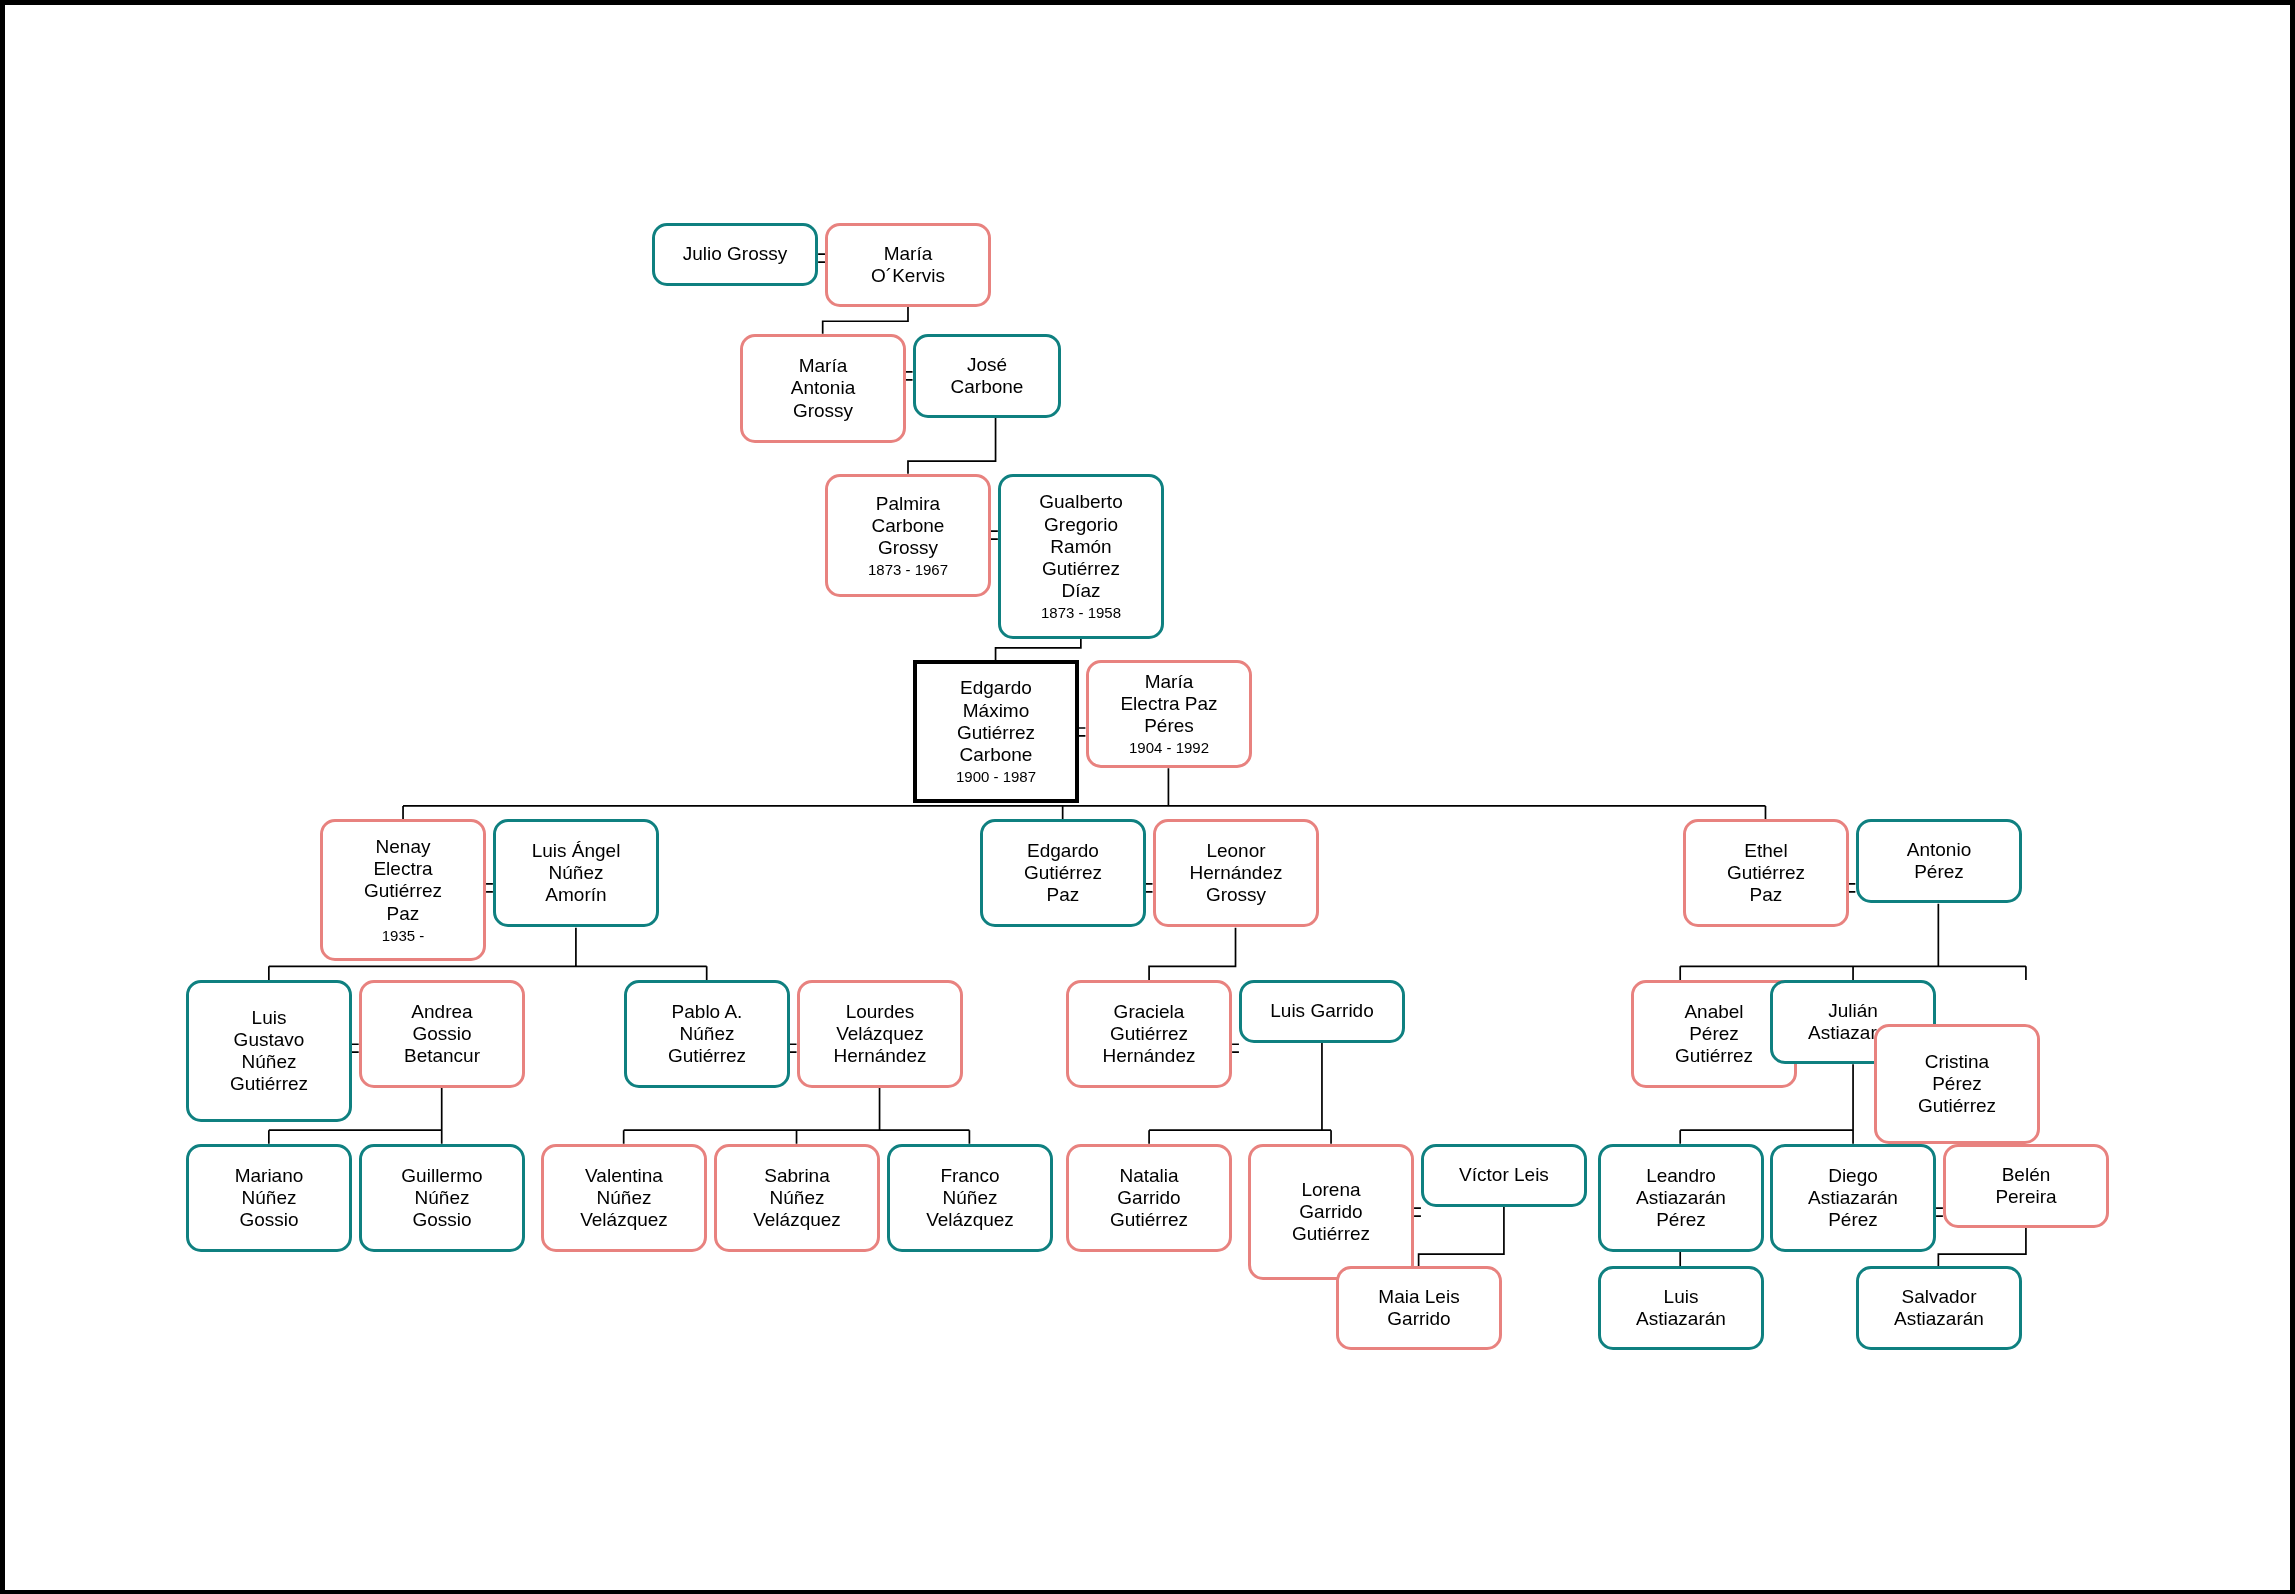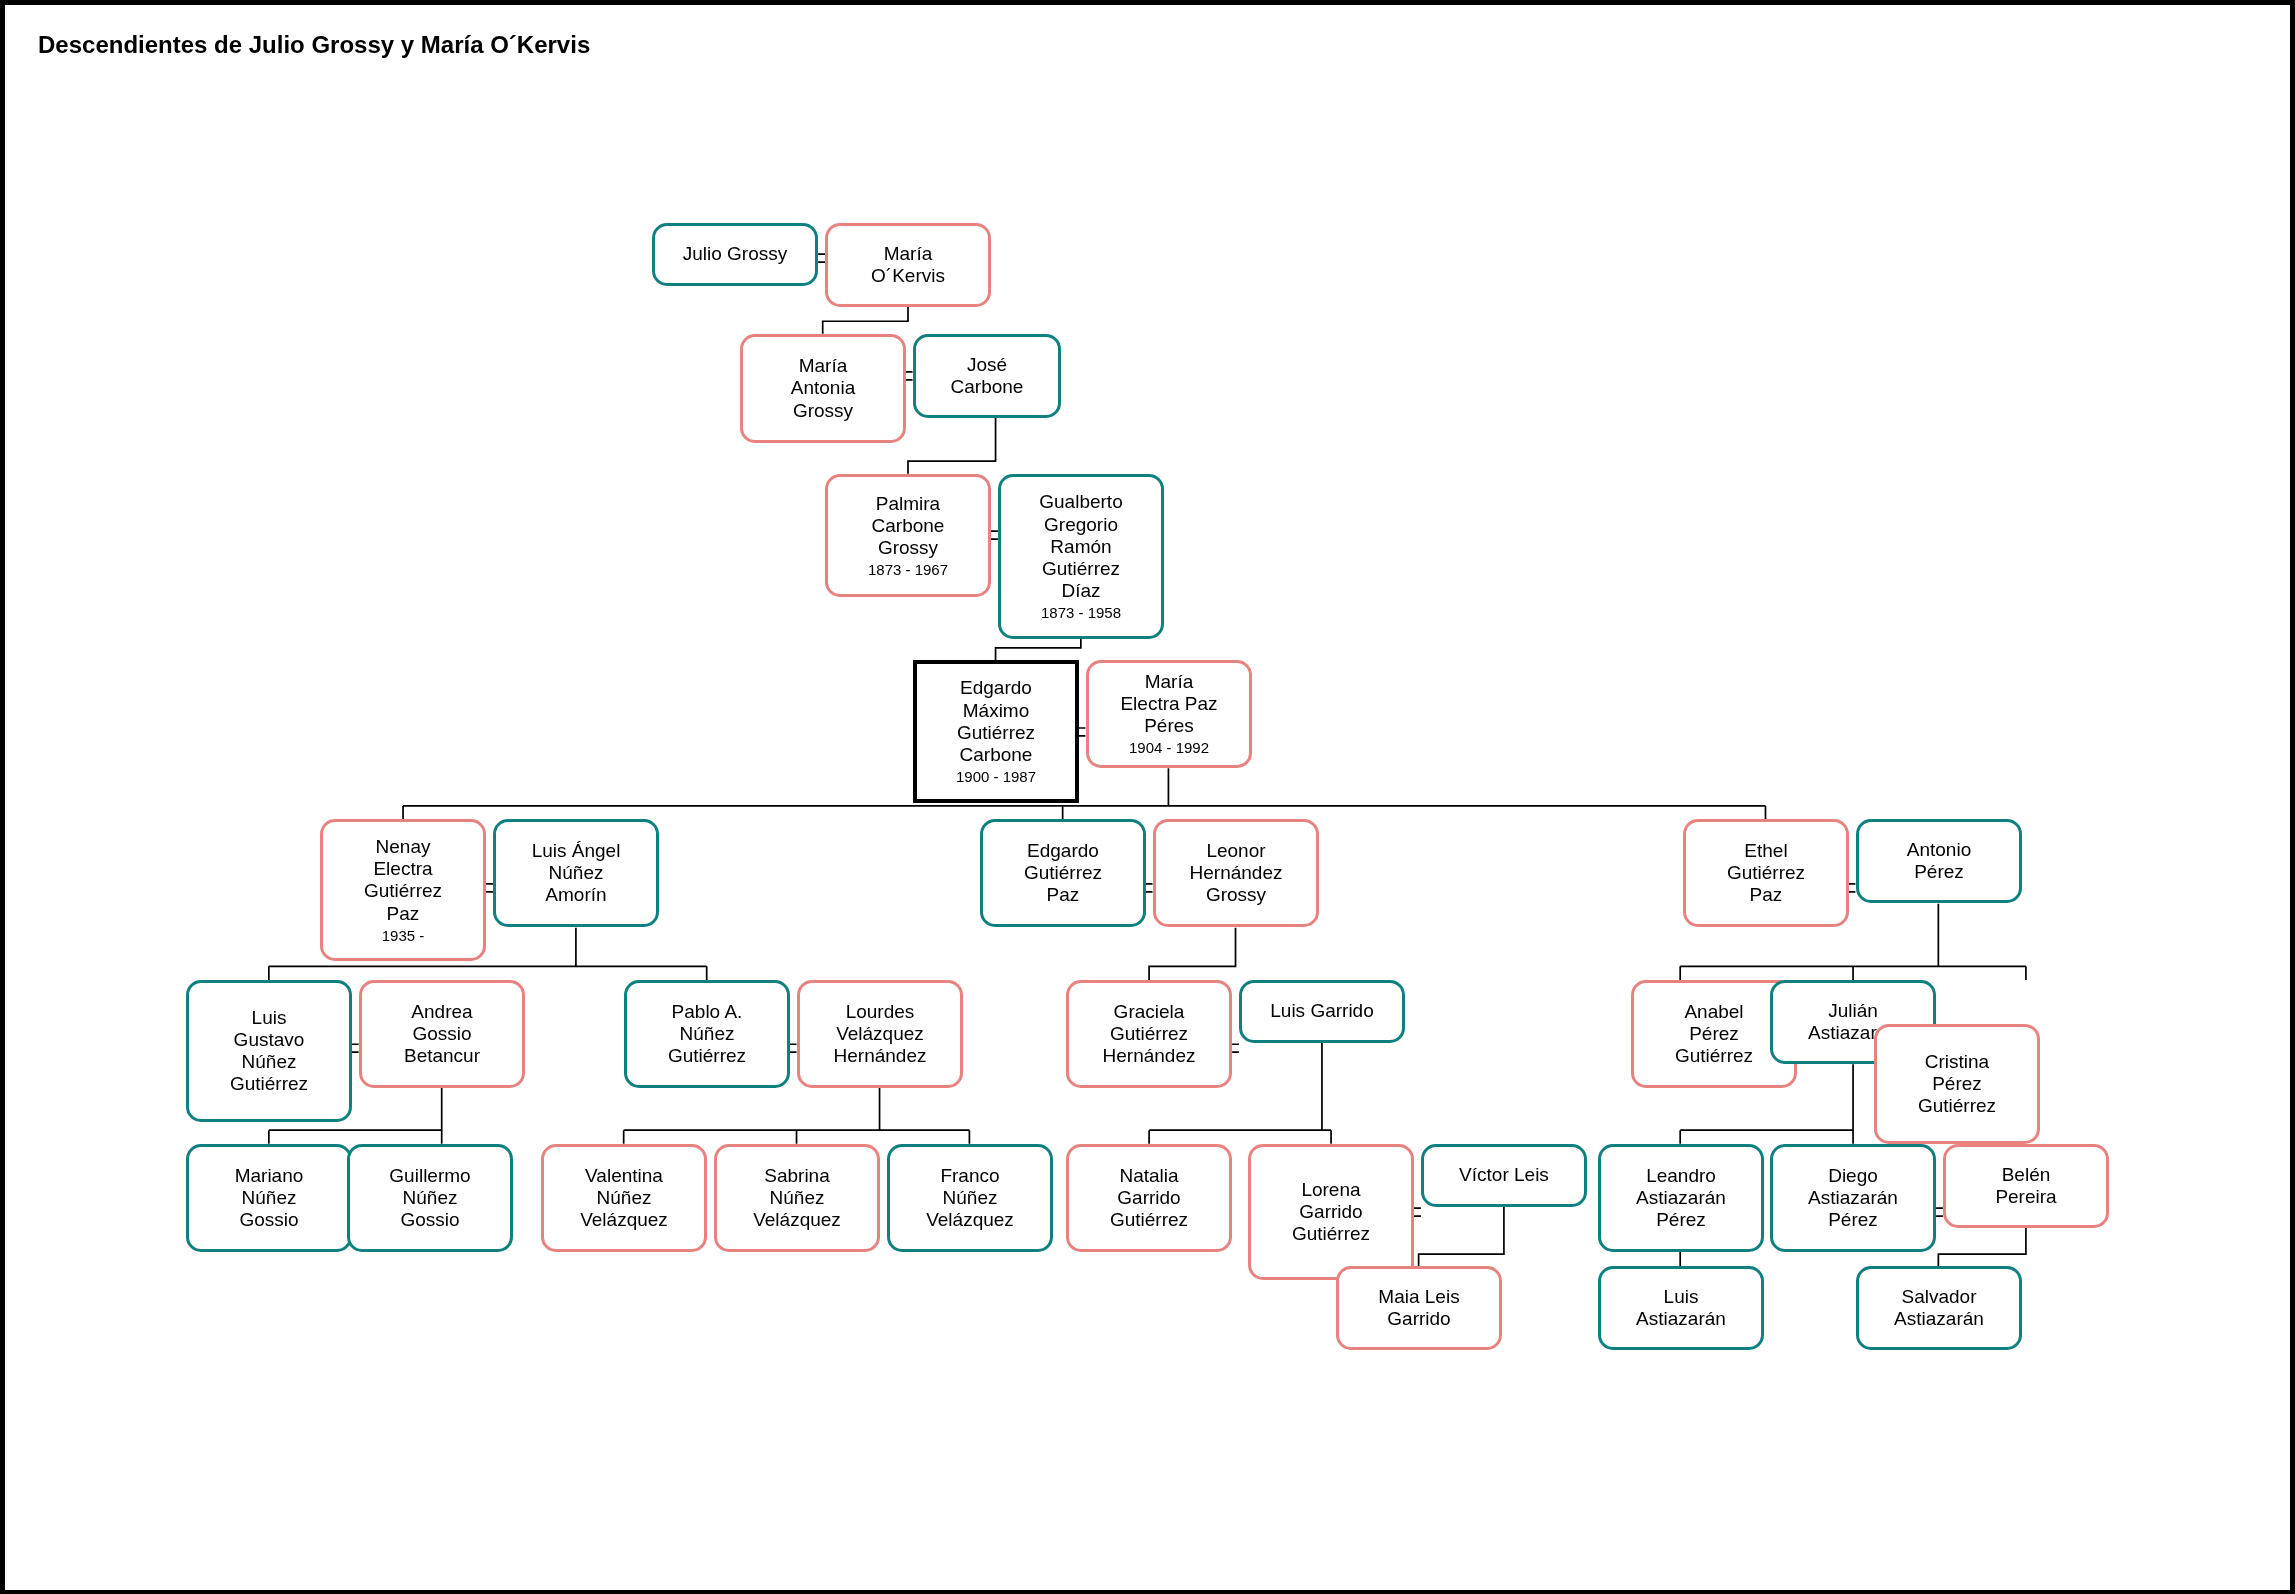--- a/index.html
+++ b/index.html
@@ -55,21 +55,20 @@
     color:#000000;
     margin-top:2.8px;
     white-space:nowrap;
   }
 </style>
 </head>
 <body>
 
 <div id="page">
 
-  <div id="title">Descendientes de Julio Grossy y María O´Kervis</div>
 
   <svg id="lines" viewBox="0 0 4036 2804" preserveAspectRatio="none" xmlns="http://www.w3.org/2000/svg">
     <g id="connector-group" fill="none" stroke="#000000" stroke-width="3">
         <path d="M 1430 438 L 1442 438 M 1430 452 L 1442 452" stroke="#000000"></path>
         <path d="M 1588 531 L 1588 556 L 1438 556 L 1438 578" stroke="#000000"></path>
         <path d="M 1584 645 L 1596 645 M 1584 659 L 1596 659" stroke="#000000"></path>
         <path d="M 1742 726 L 1742 802 L 1588 802 L 1588 824" stroke="#000000"></path>
         <path d="M 1734 925 L 1746 925 M 1734 939 L 1746 939" stroke="#000000"></path>
         <path d="M 1892 1114 L 1892 1130 L 1742 1130 L 1742 1152" stroke="#000000"></path>
         <path d="M 1888 1271 L 1900 1271 M 1888 1285 L 1900 1285" stroke="#000000"></path>
@@ -212,21 +211,21 @@
       <div class="node female" style="left: 1869px; top: 975px; width: 166px; height: 120px; margin-top: 44px;">
         <div class="nm">Cristina
 Pérez
 Gutiérrez</div>
       </div>
       <div class="node male" style="left: 181px; top: 1139px; width: 166px; height: 108px;">
         <div class="nm">Mariano
 Núñez
 Gossio</div>
       </div>
-      <div class="node male" style="left: 342px; top: 1139px; width: 166px; height: 108px;">
+      <div class="node male" style="left: 354px; top: 1139px; width: 166px; height: 108px;">
         <div class="nm">Guillermo
 Núñez
 Gossio</div>
       </div>
       <div class="node female" style="left: 536px; top: 1139px; width: 166px; height: 108px;">
         <div class="nm">Valentina
 Núñez
 Velázquez</div>
       </div>
       <div class="node female" style="left: 709px; top: 1139px; width: 166px; height: 108px;">

